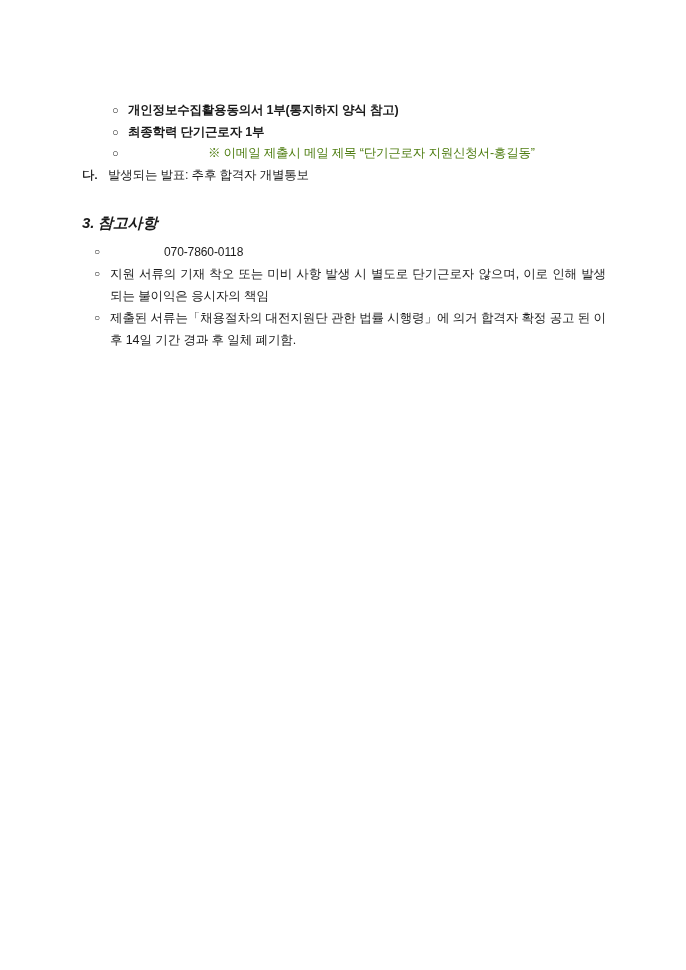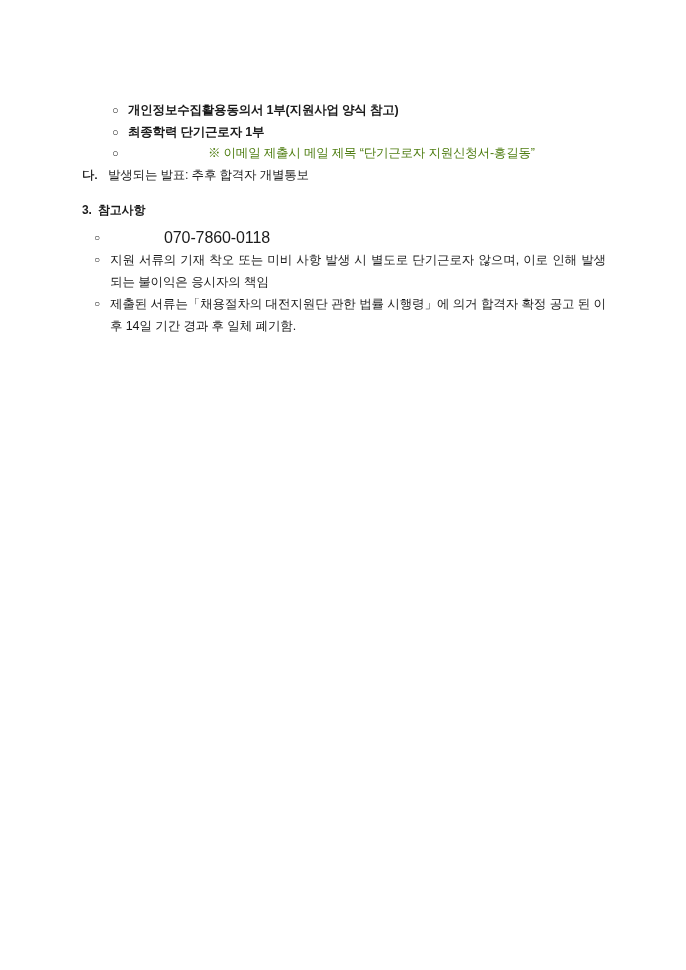--- a/index.html
+++ b/index.html
@@ -73,24 +73,25 @@
   }
   .ko-item .marker {
     position: absolute;
     left: 0;
     top: 0;
   }
 
   
   .section-head {
     margin-left: 82px;
-    margin-top: 16px;
-    font-size: 12px;
+    margin-top: 28px;
+    font-size: 15px;
     font-weight: bold;
     letter-spacing: -0.2px;
+    font-style: italic;
   }
   .section-head .num {
     display: inline-block;
     width: 16px;
   }
 
   
   .notes {
     margin-top: 8px;
   }
@@ -108,39 +109,39 @@
   .note-item .bullet {
     position: absolute;
     left: 0;
     top: 0;
     font-size: 10px;
     line-height: 22px;
   }
   .note-sub {
     margin-left: 110px;
     padding-left: 16px;
-    font-size: 16px;
+    font-size: 12px;
     line-height: 22px;
     letter-spacing: -0.1px;
   }
   .phone-indent {
     display: inline-block;
     padding-left: 38px;
   }
 </style>
 </head>
 <body>
 
 <div class="page">
   <div class="content">
 
     <div class="attach-list">
       <div class="bullet-item">
         <span class="bullet">○</span>
-        <span>개인정보수집활용동의서  1부(지원사업  양식  참고)</span>
+        <span>개인정보수집활용동의서  1부(통지하지  양식  참고)</span>
       </div>
       <div class="bullet-item">
         <span class="bullet">○</span>
         <span>최종학력  단기근로자  1부</span>
       </div>
       <div class="bullet-item">
         <span class="bullet">○</span>
       </div>
     </div>
 

